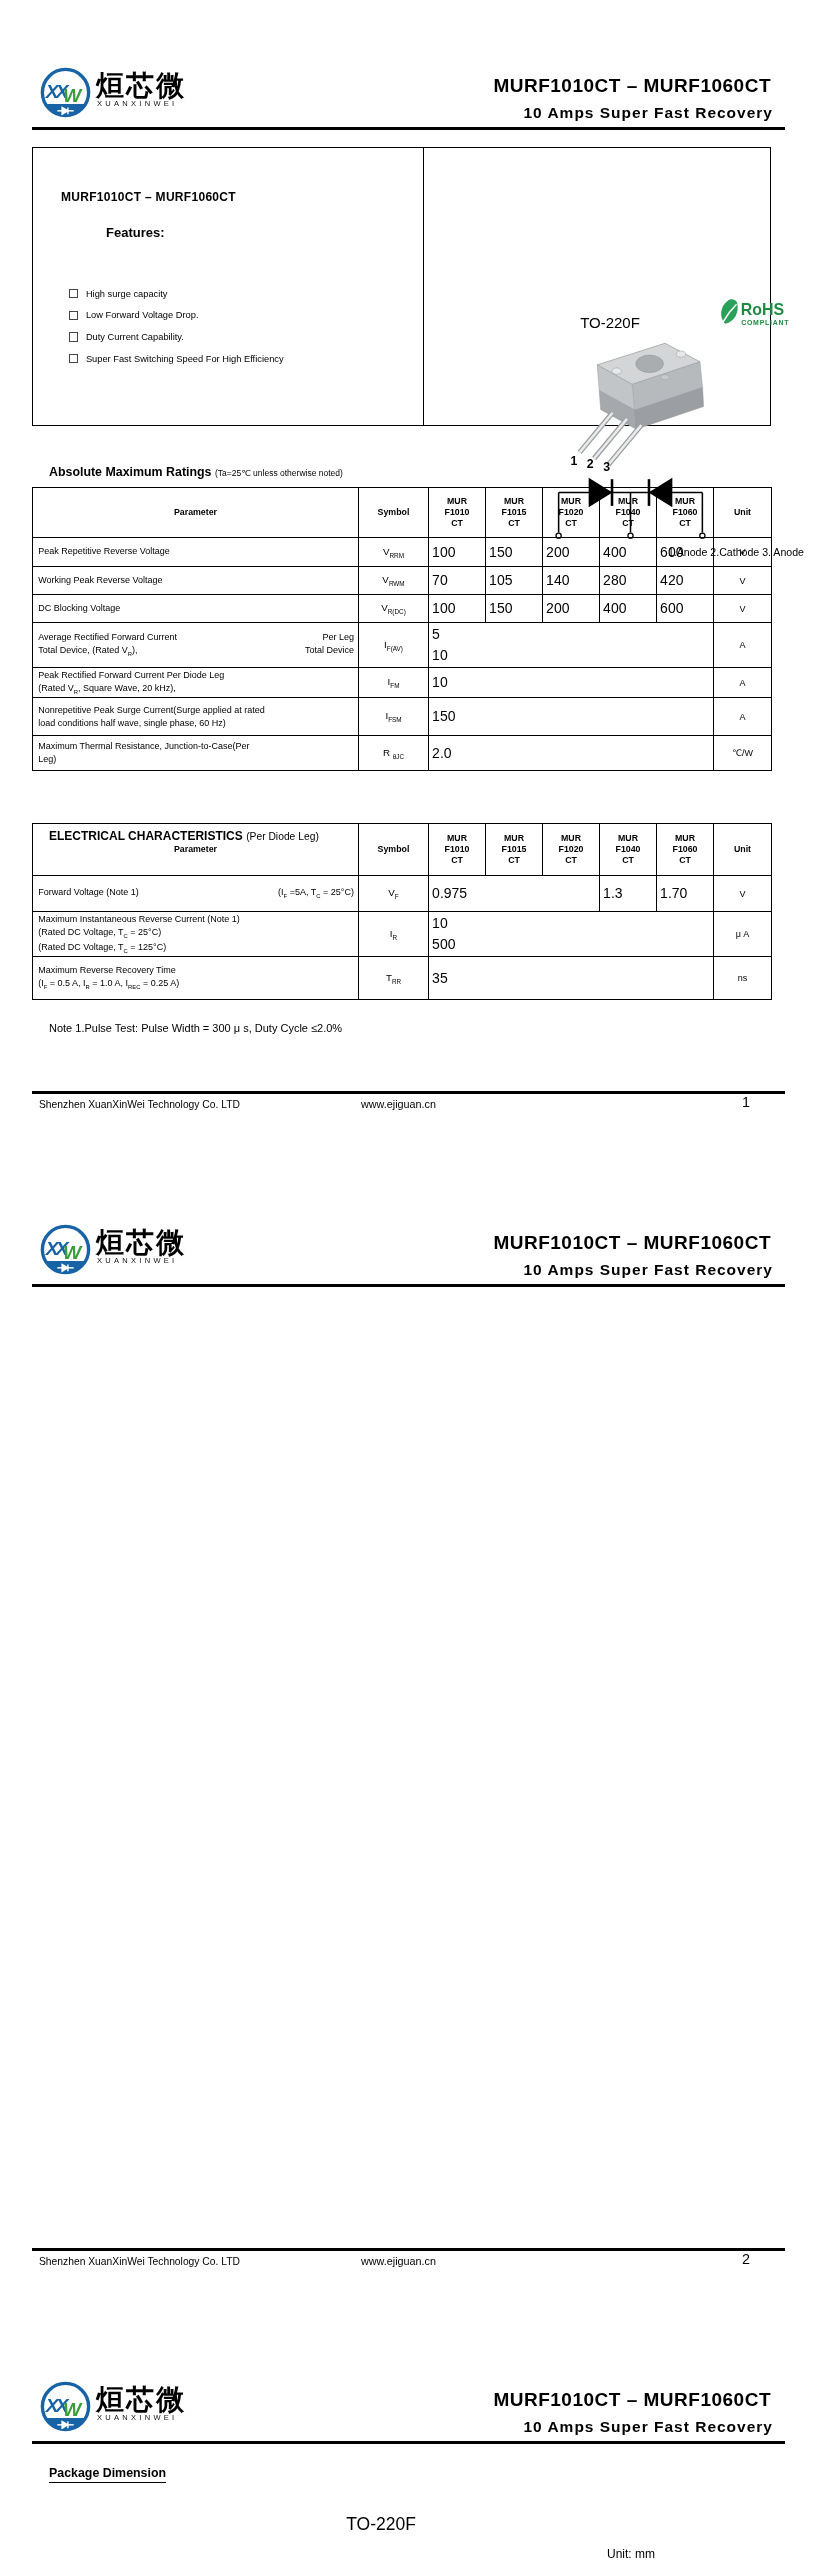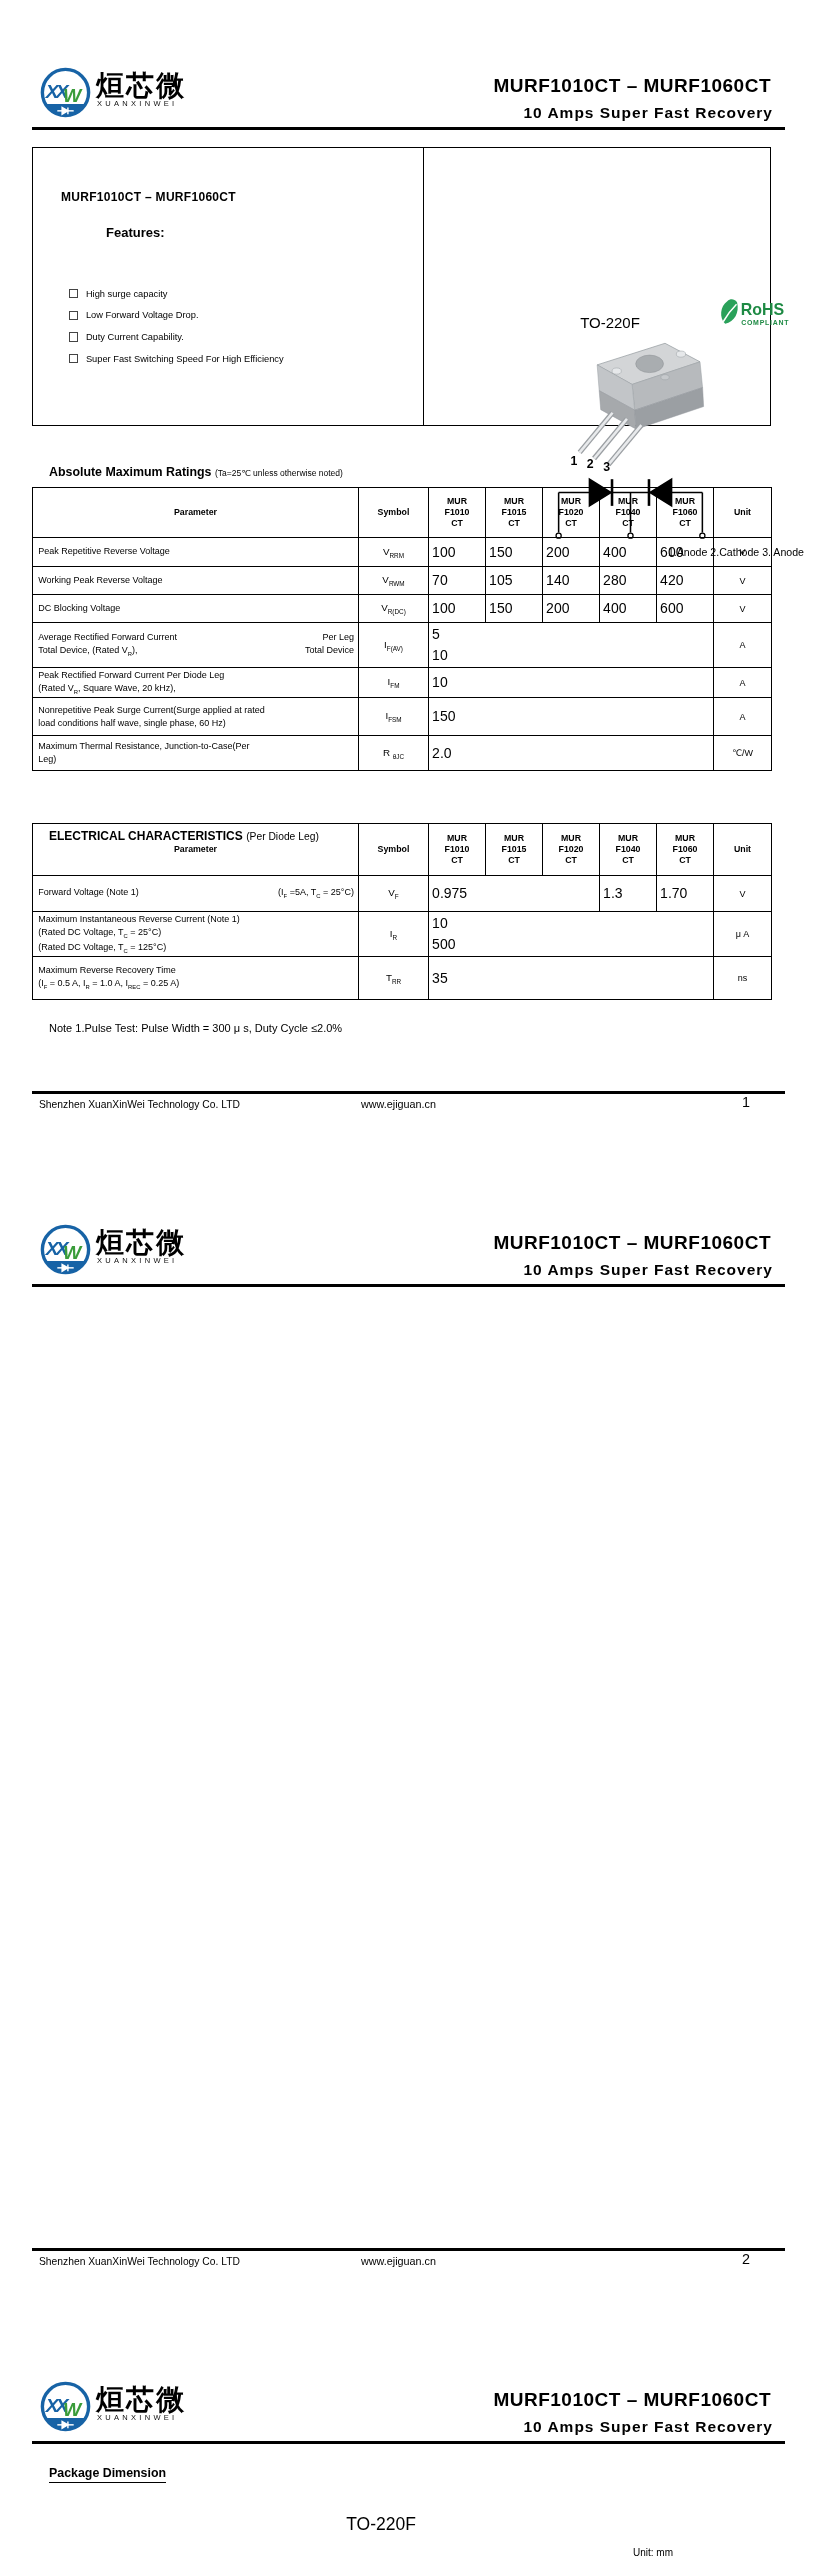--- a/index.html
+++ b/index.html
@@ -43,21 +43,21 @@
   .spec td.param{font-size:9px;text-align:center;padding-left:5.2px;padding-right:4.1px;}
   .pline{display:flex;justify-content:space-between;line-height:1.45;}
   .spec td.sym{font-size:9.8px;text-align:center;}
   .spec td.val{font-size:14px;text-align:left;line-height:1.5;}
   .spec td.unit{font-size:9px;text-align:center;}
   sub{font-size:65%;}
   .note1{position:absolute;left:49px;top:1022px;font-size:11px;}
   
   .h-pkgdim{position:absolute;left:49px;top:152px;font-size:12.4px;font-weight:bold;border-bottom:1.5px solid #000;padding-bottom:2.1px;}
   .pkg-title{position:absolute;left:278px;top:200px;width:206px;text-align:center;font-size:17.5px;}
-  .pkg-unit{position:absolute;left:633px;top:233px;font-size:10px;}
+  .pkg-unit{position:absolute;left:607px;top:233px;font-size:12px;}
 </style>
 </head>
 <body>
 
 <section class="page">
   <div class="logo">
     <svg width="53" height="57" viewBox="0 0 110 112">
       <circle cx="55" cy="54" r="48" fill="none" stroke="#1763a6" stroke-width="7"></circle>
       <text x="14" y="66" font-size="40" font-style="italic" font-weight="bold" fill="#1763a6" letter-spacing="-6">XX</text>
       <text x="50" y="74" font-size="40" font-style="italic" font-weight="bold" fill="#3a9c3a">W</text>

